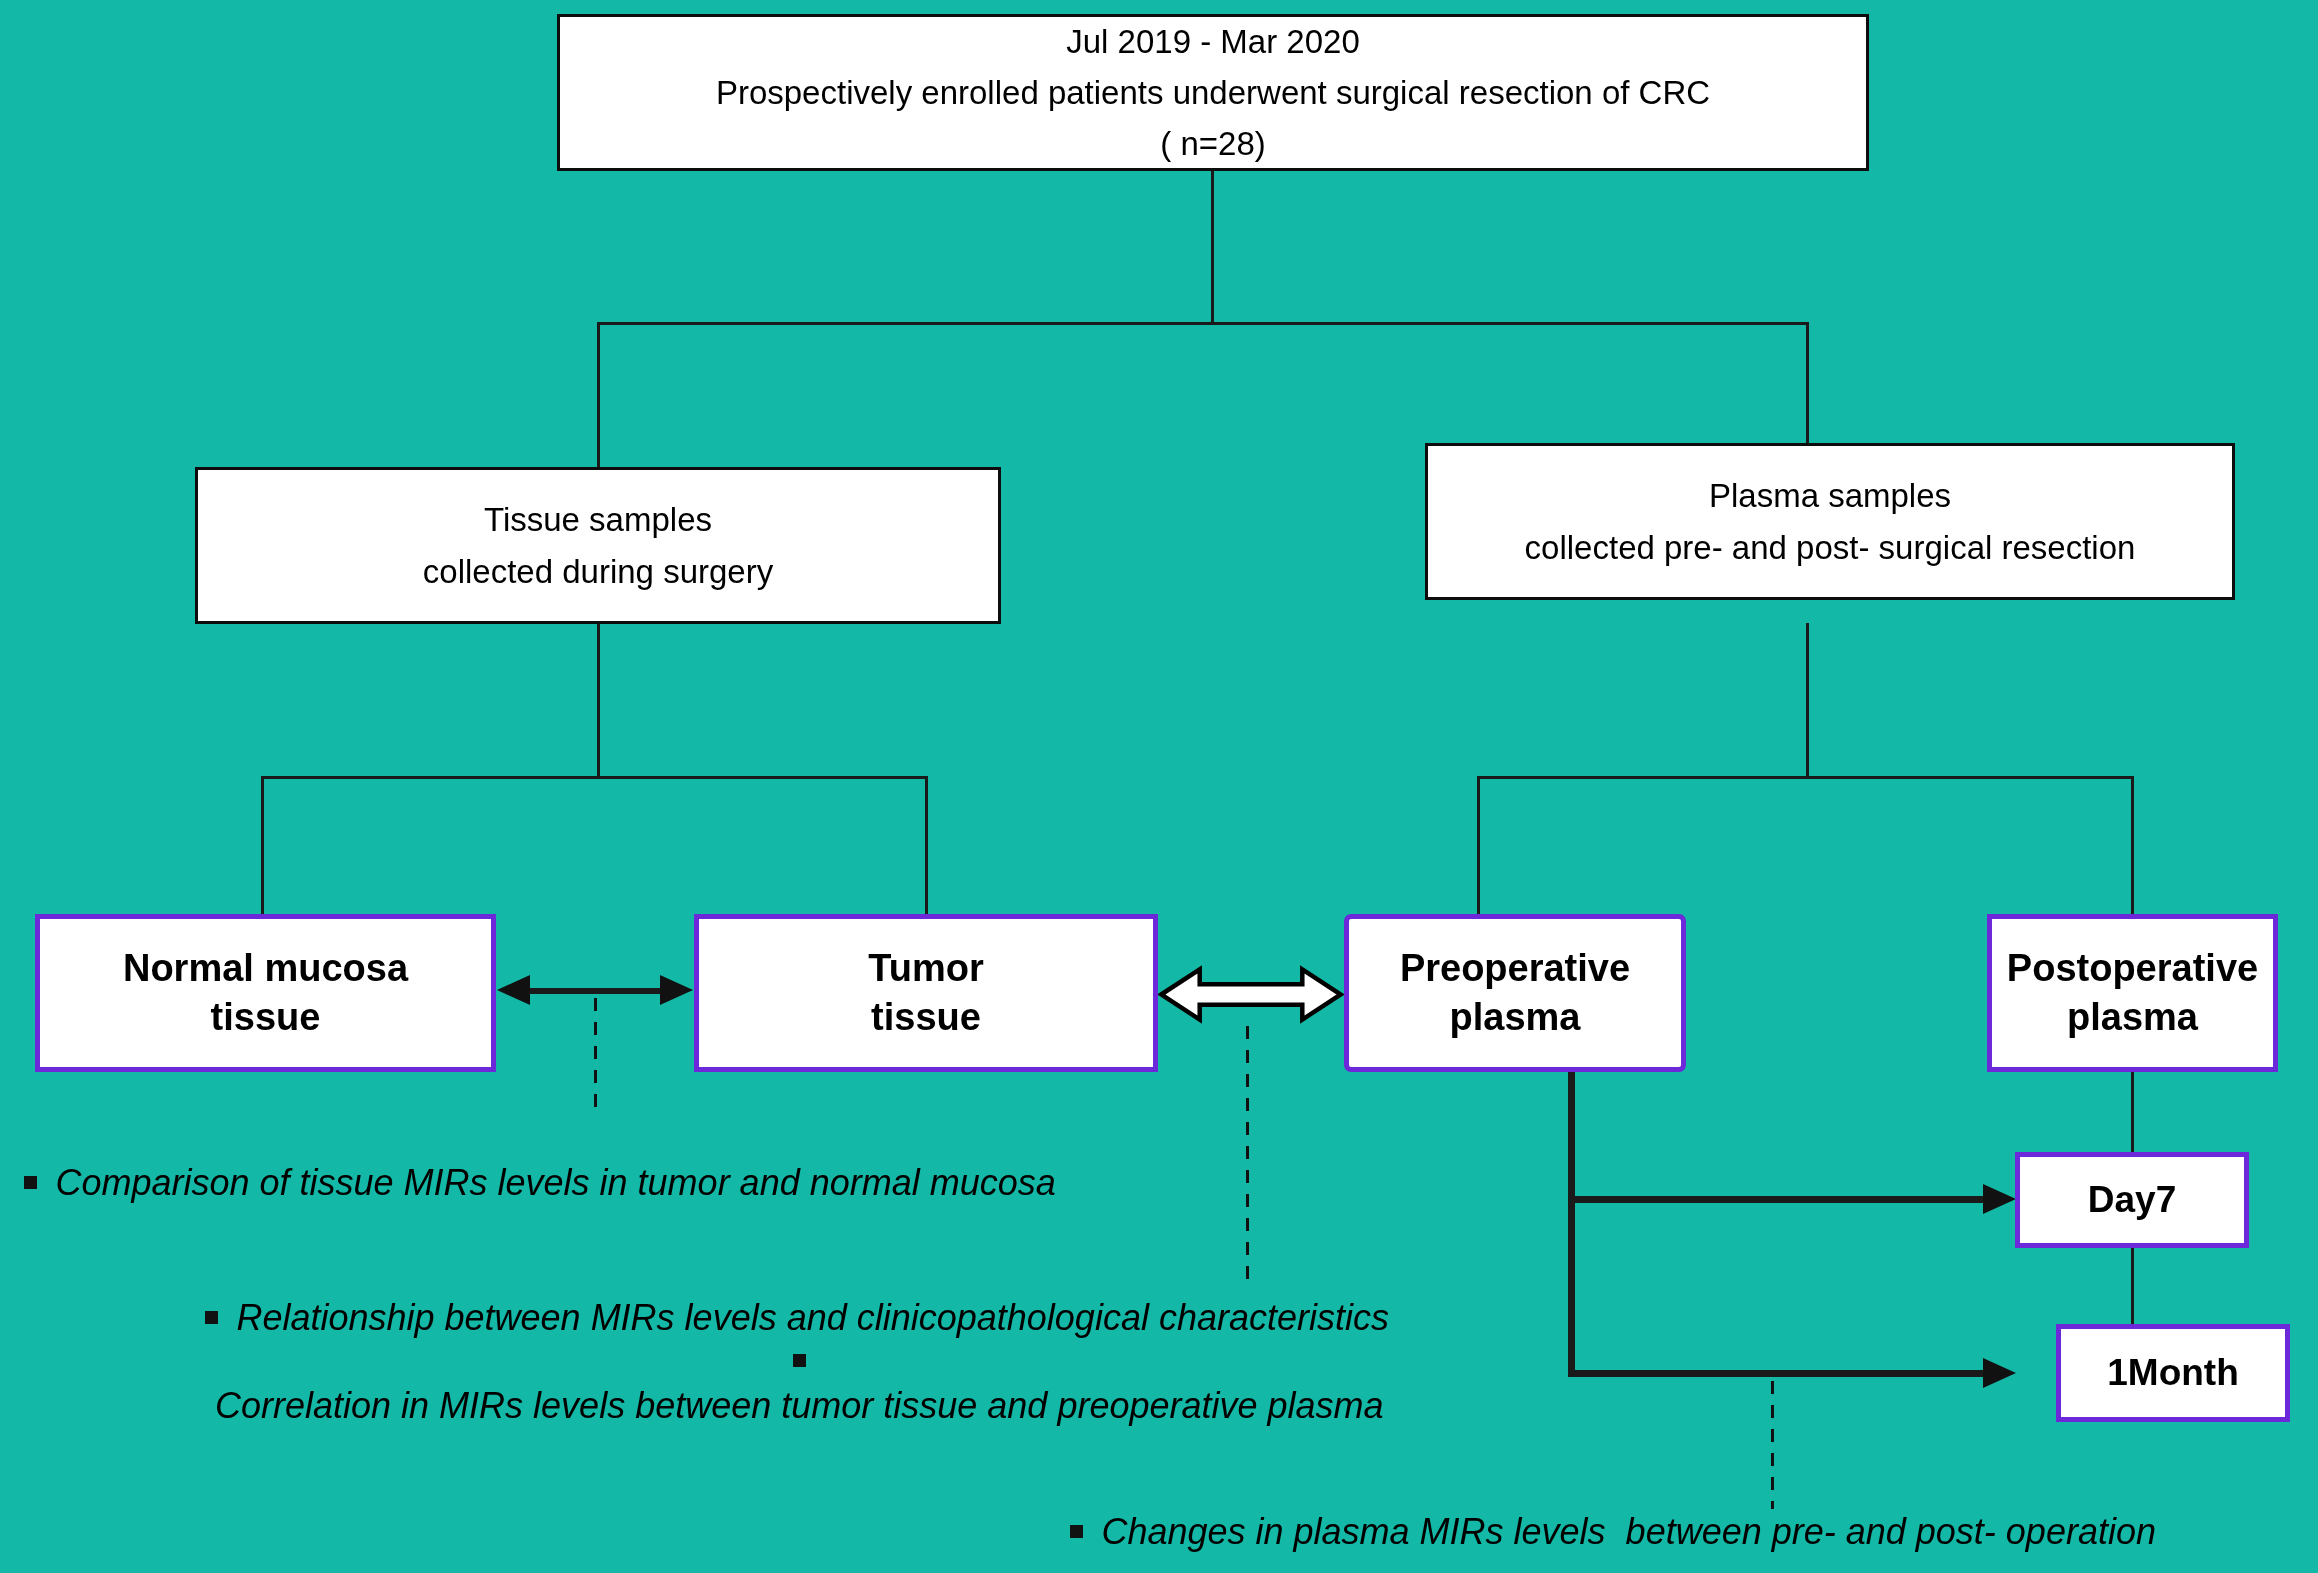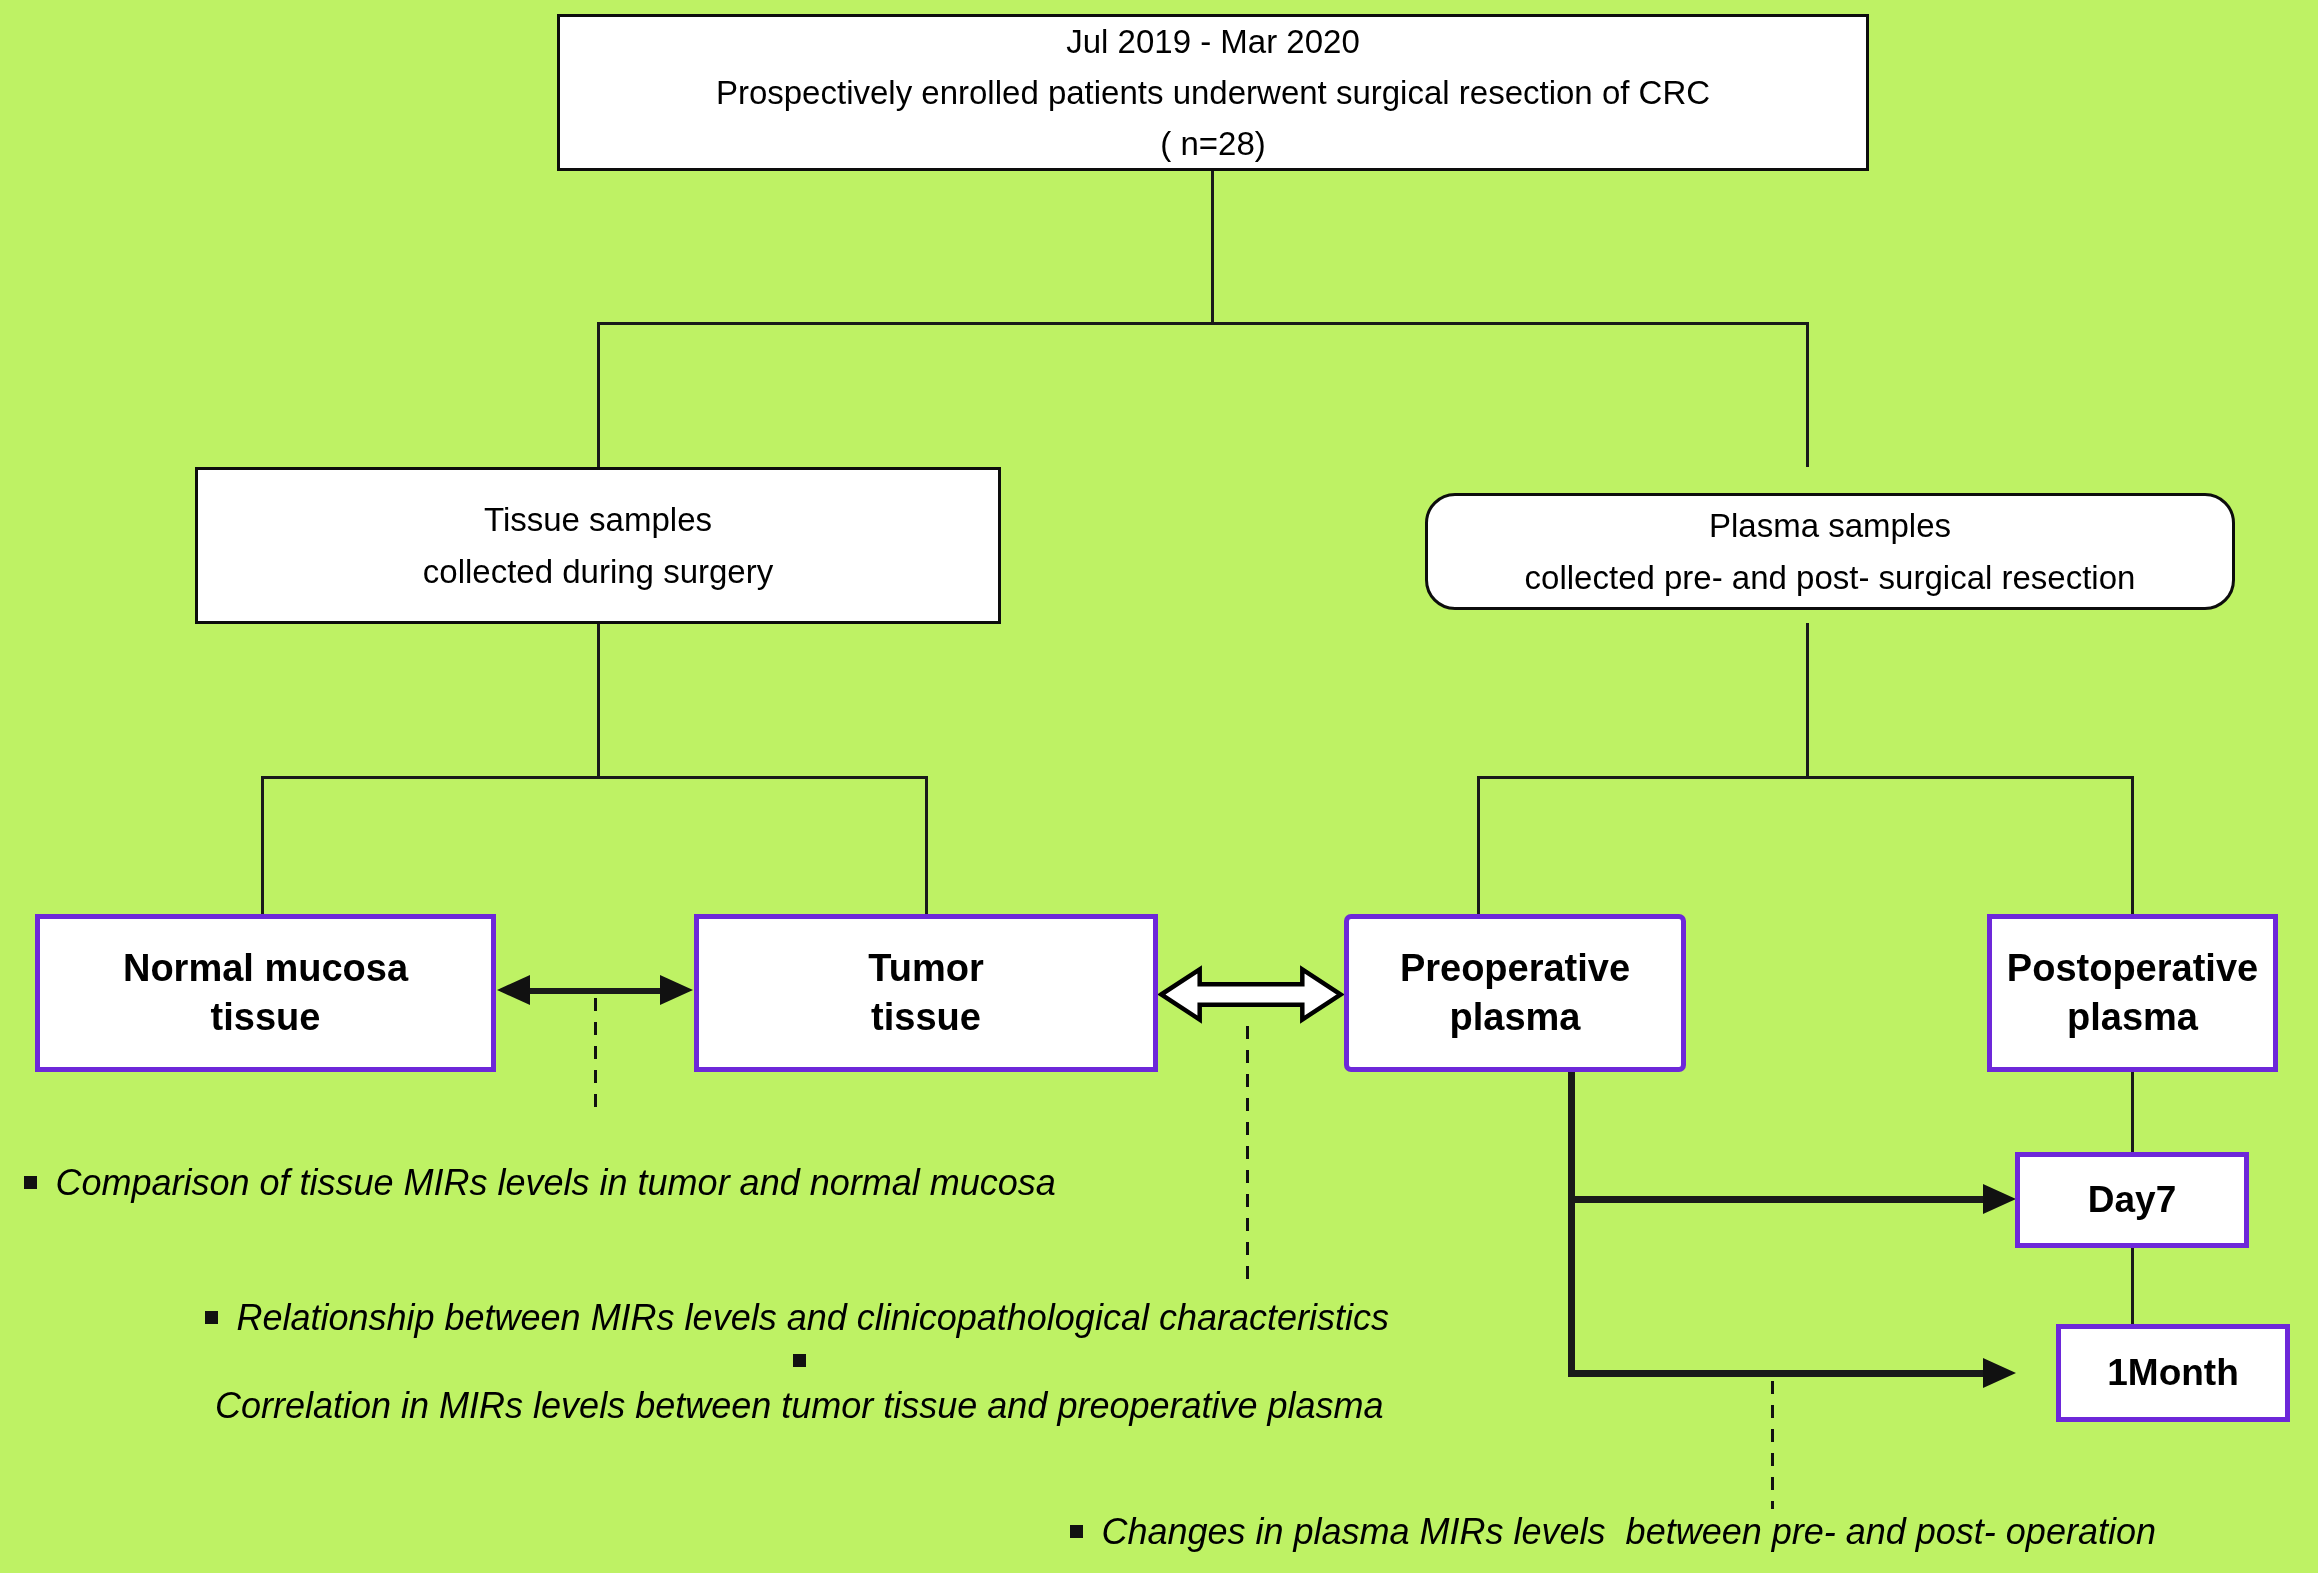--- a/index.html
+++ b/index.html
@@ -4,21 +4,21 @@
 <style>
   html, body {
     margin: 0;
     padding: 0;
     background: #ffffff;
   }
   #canvas {
     position: relative;
     width: 2319px;
     height: 1574px;
-    background: #bef264;
+    background: #14b8a6;
     font-family: "Liberation Sans", sans-serif;
     color: #000000;
     overflow: hidden;
   }
   .box {
     position: absolute;
     box-sizing: border-box;
     background: #ffffff;
     display: flex;
     flex-direction: column;
@@ -119,21 +119,21 @@
     <span class="bline">Jul 2019 - Mar 2020</span>
     <span class="bline">Prospectively enrolled patients underwent surgical resection of CRC</span>
     <span class="bline">( n=28)</span>
   </div>
 
   <div class="box thin t-reg" style="left:195px; top:467px; width:806px; height:157px;">
     <span class="bline">Tissue samples</span>
     <span class="bline">collected during surgery</span>
   </div>
 
-  <div class="box thin t-reg" style="left:1425px; top:493px; width:810px; height:117px;border-radius:30px;">
+  <div class="box thin t-reg" style="left:1425px; top:443px; width:810px; height:157px;">
     <span class="bline">Plasma samples</span>
     <span class="bline">collected pre- and post- surgical resection</span>
   </div>
 
   <div class="box thick t-bold" style="left:35px; top:914px; width:461px; height:158px;">
     <span class="bline">Normal mucosa</span>
     <span class="bline">tissue</span>
   </div>
 
   <div class="box thick t-bold" style="left:694px; top:914px; width:464px; height:158px;">

